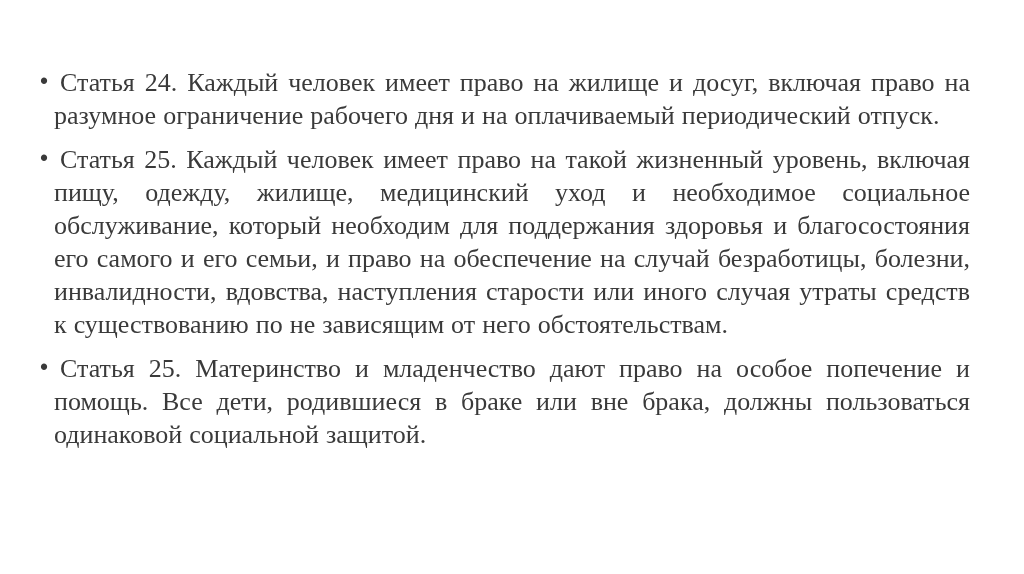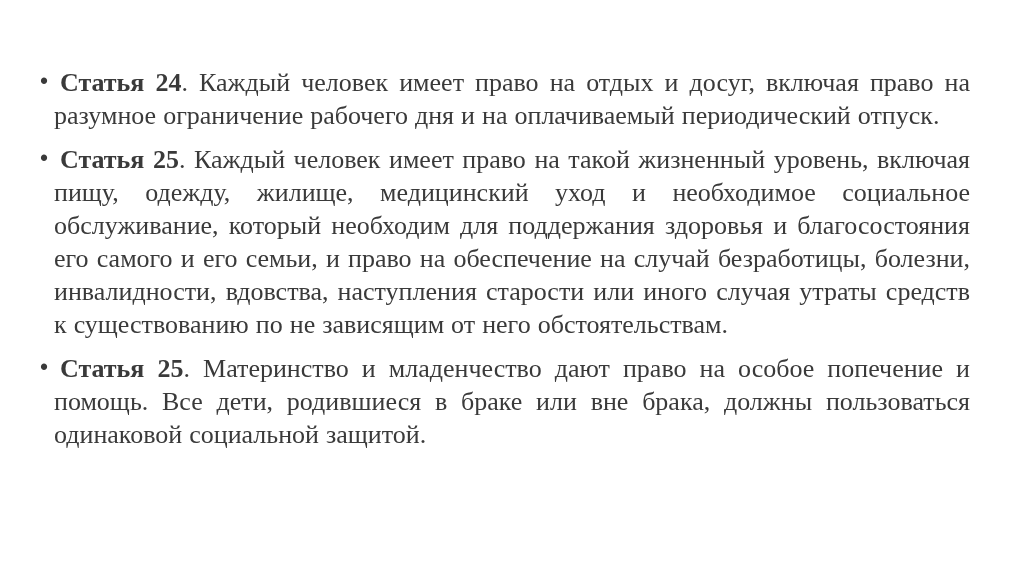--- a/index.html
+++ b/index.html
@@ -38,32 +38,32 @@
   }
   .bullet-glyph {
     position: absolute;
     left: -14px;
     top: -1px;
     font-size: 23px;
     text-indent: 0;
     font-family: "Liberation Sans", sans-serif;
   }
   .article-label {
-    font-weight: bold;
+    font-weight: normal;
   }
 </style>
 </head>
 <body>
 
 <div class="slide" style="background: rgb(255, 255, 255); color: rgb(58, 58, 58);">
   <div class="content">
 
     <p class="bullet-item">
       <span class="bullet-glyph">•</span><span class="article-label">Статья 24</span><span>.</span>
-      <span>Каждый человек имеет право на отдых и досуг, включая право на разумное ограничение рабочего дня и на оплачиваемый периодический отпуск.</span>
+      <span>Каждый человек имеет право на жилище и досуг, включая право на разумное ограничение рабочего дня и на оплачиваемый периодический отпуск.</span>
     </p>
 
     <p class="bullet-item">
       <span class="bullet-glyph">•</span><span class="article-label">Статья 25</span><span>.</span>
       <span>Каждый человек имеет право на такой жизненный уровень, включая пищу, одежду, жилище, медицинский уход и необходимое социальное обслуживание, который необходим для поддержания здоровья и благосостояния его самого и его семьи, и право на обеспечение на случай безработицы, болезни, инвалидности, вдовства, наступления старости или иного случая утраты средств к существованию по не зависящим от него обстоятельствам.</span>
     </p>
 
     <p class="bullet-item">
       <span class="bullet-glyph">•</span><span class="article-label">Статья 25</span><span>.</span>
       <span>Материнство и младенчество дают право на особое попечение и помощь. Все дети, родившиеся в браке или вне брака, должны пользоваться одинаковой социальной защитой.</span>

